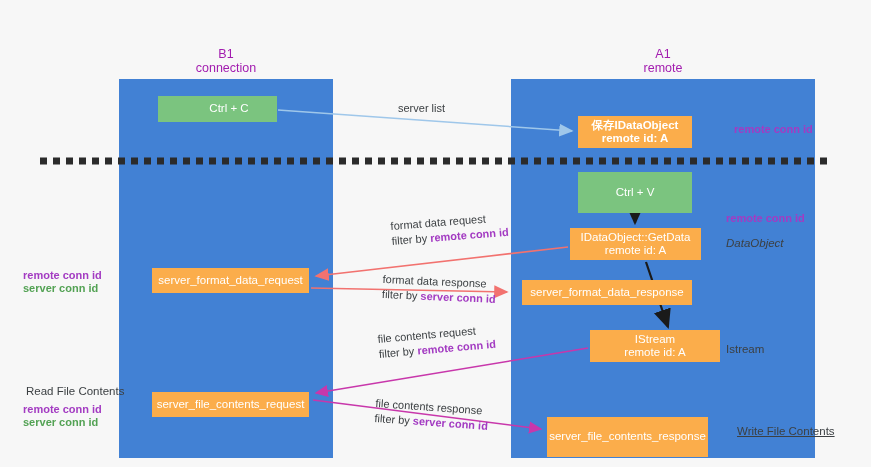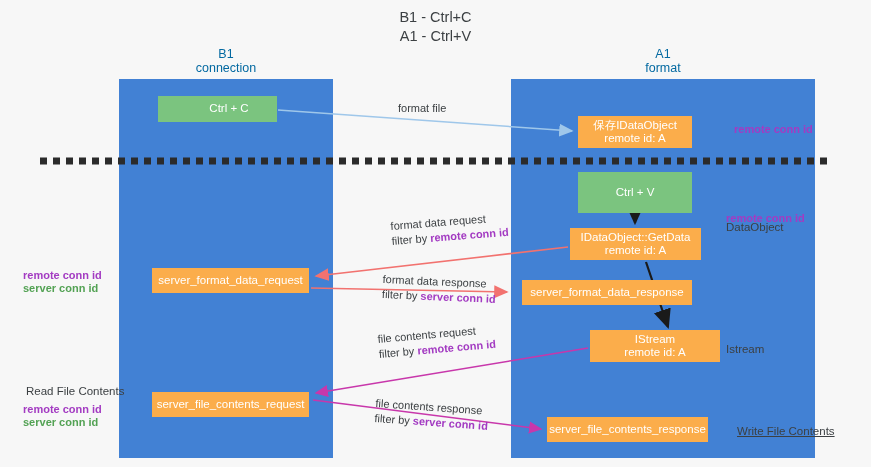--- a/index.html
+++ b/index.html
@@ -11,55 +11,55 @@
   }
   #stage{position:relative;width:871px;height:467px;}
 
   
   .lane{position:absolute;background:#4281d4;}
   #lane-b1{left:119px;top:79px;width:214px;height:379px;}
   #lane-a1{left:511px;top:79px;width:304px;height:379px;}
 
   
   .title{
-    position:absolute;text-align:center;color:#0369a1;
+    position:absolute;text-align:center;color:#a21caf;
     font-size:12.5px;line-height:14px;white-space:pre;
   }
   #main-title{left:0;top:8px;width:871px;font-size:14.5px;line-height:19px;color:#3c4043;}
   #title-b1{left:119px;top:47px;width:214px;}
   #title-a1{left:511px;top:47px;width:304px;}
 
   
   .node{
     position:absolute;display:flex;align-items:center;justify-content:center;
     text-align:center;color:#ffffff;font-size:11.5px;line-height:13.5px;
     white-space:pre;box-sizing:border-box;padding:2px 6px;
   }
   .green{background:#7bc47f;}
   .orange{background:#fbad4b;}
 
   #n-ctrlc{left:158px;top:96px;width:119px;height:26px;padding-left:29px;}
-  #n-save-ido{left:578px;top:116px;width:114px;height:32px;}
+  #n-save-ido{left:578px;top:116px;width:114px;height:32px;font-weight:bold;}
   #n-ctrlv{left:578px;top:172px;width:114px;height:41px;}
   #n-getdata{left:570px;top:228px;width:131px;height:32px;}
   #n-sfdreq{left:152px;top:268px;width:157px;height:25px;}
   #n-sfdresp{left:522px;top:280px;width:170px;height:25px;}
   #n-istream{left:590px;top:330px;width:130px;height:32px;}
   #n-sfcreq{left:152px;top:392px;width:157px;height:25px;}
-  #n-sfcresp{left:547px;top:417px;width:161px;height:25px;}
+  #n-sfcresp{left:547px;top:417px;width:161px;height:40px;}
 
   
   .sidelab{position:absolute;font-size:11.5px;color:#3c4043;white-space:pre;line-height:14px;}
   .annot{position:absolute;font-size:11px;font-weight:bold;white-space:pre;line-height:14px;}
   .purple{color:#a33bc2;}
   .green-t{color:#53a254;}
 
   #lab-rci-1{left:734px;top:122px;}
   #lab-rci-2{left:726px;top:211px;}
-  #lab-dataobject{left:726px;top:220px;}
+  #lab-dataobject{left:726px;top:236px;font-style:italic;}
   #lab-istream{left:726px;top:342px;}
   #lab-writefc{left:737px;top:424px;text-decoration:underline;}
   #lab-readfc{left:26px;top:384px;}
   #lab-left-rci{left:23px;top:268px;}
   #lab-left-sci{left:23px;top:281px;}
   #lab-left-rci2{left:23px;top:402px;}
   #lab-left-sci2{left:23px;top:415px;}
 
   
   .edgelab{
@@ -78,26 +78,24 @@
   #wires{position:absolute;left:0;top:0;width:871px;height:467px;pointer-events:none;}
 </style>
 </head>
 <body>
 
 <div id="stage">
 
   <div class="lane" id="lane-b1"></div>
   <div class="lane" id="lane-a1"></div>
 
-  <div class="title" id="main-title">B1 - Ctrl+C
-A1 - Ctrl+V</div>
   <div class="title" id="title-b1"><span>B1</span>
 <span>connection</span></div>
   <div class="title" id="title-a1"><span>A1</span>
-<span>format</span></div>
+<span>remote</span></div>
 
   <svg id="wires" viewBox="0 0 871 467">
     <defs>
       <marker id="ah-blue" markerWidth="9" markerHeight="9" refX="8" refY="4.5" orient="auto">
         <path d="M0,0.5 L9,4.5 L0,8.5 z" fill="#9fc7ea"></path>
       </marker>
       <marker id="ah-red" markerWidth="9" markerHeight="9" refX="8" refY="4.5" orient="auto">
         <path d="M0,0.5 L9,4.5 L0,8.5 z" fill="#f2726f"></path>
       </marker>
       <marker id="ah-mag" markerWidth="9" markerHeight="9" refX="8" refY="4.5" orient="auto">
@@ -131,21 +129,21 @@
   <div class="node green" id="n-ctrlv">Ctrl + V</div>
   <div class="node orange" id="n-getdata">IDataObject::GetData
 remote id: A</div>
   <div class="node orange" id="n-sfdreq">server_format_data_request</div>
   <div class="node orange" id="n-sfdresp">server_format_data_response</div>
   <div class="node orange" id="n-istream">IStream
 remote id: A</div>
   <div class="node orange" id="n-sfcreq">server_file_contents_request</div>
   <div class="node orange" id="n-sfcresp">server_file_contents_response</div>
 
-  <div class="edgelab" id="el-formatlist">format file</div>
+  <div class="edgelab" id="el-formatlist">server list</div>
 
   <div class="edgelab" id="el-fdr">
     <div>format data request</div>
     <div><span>filter by </span><span class="pk">remote conn id</span></div>
   </div>
 
   <div class="edgelab" id="el-fdresp">
     <div>format data response</div>
     <div><span>filter by </span><span class="pk">server conn id</span></div>
   </div>

